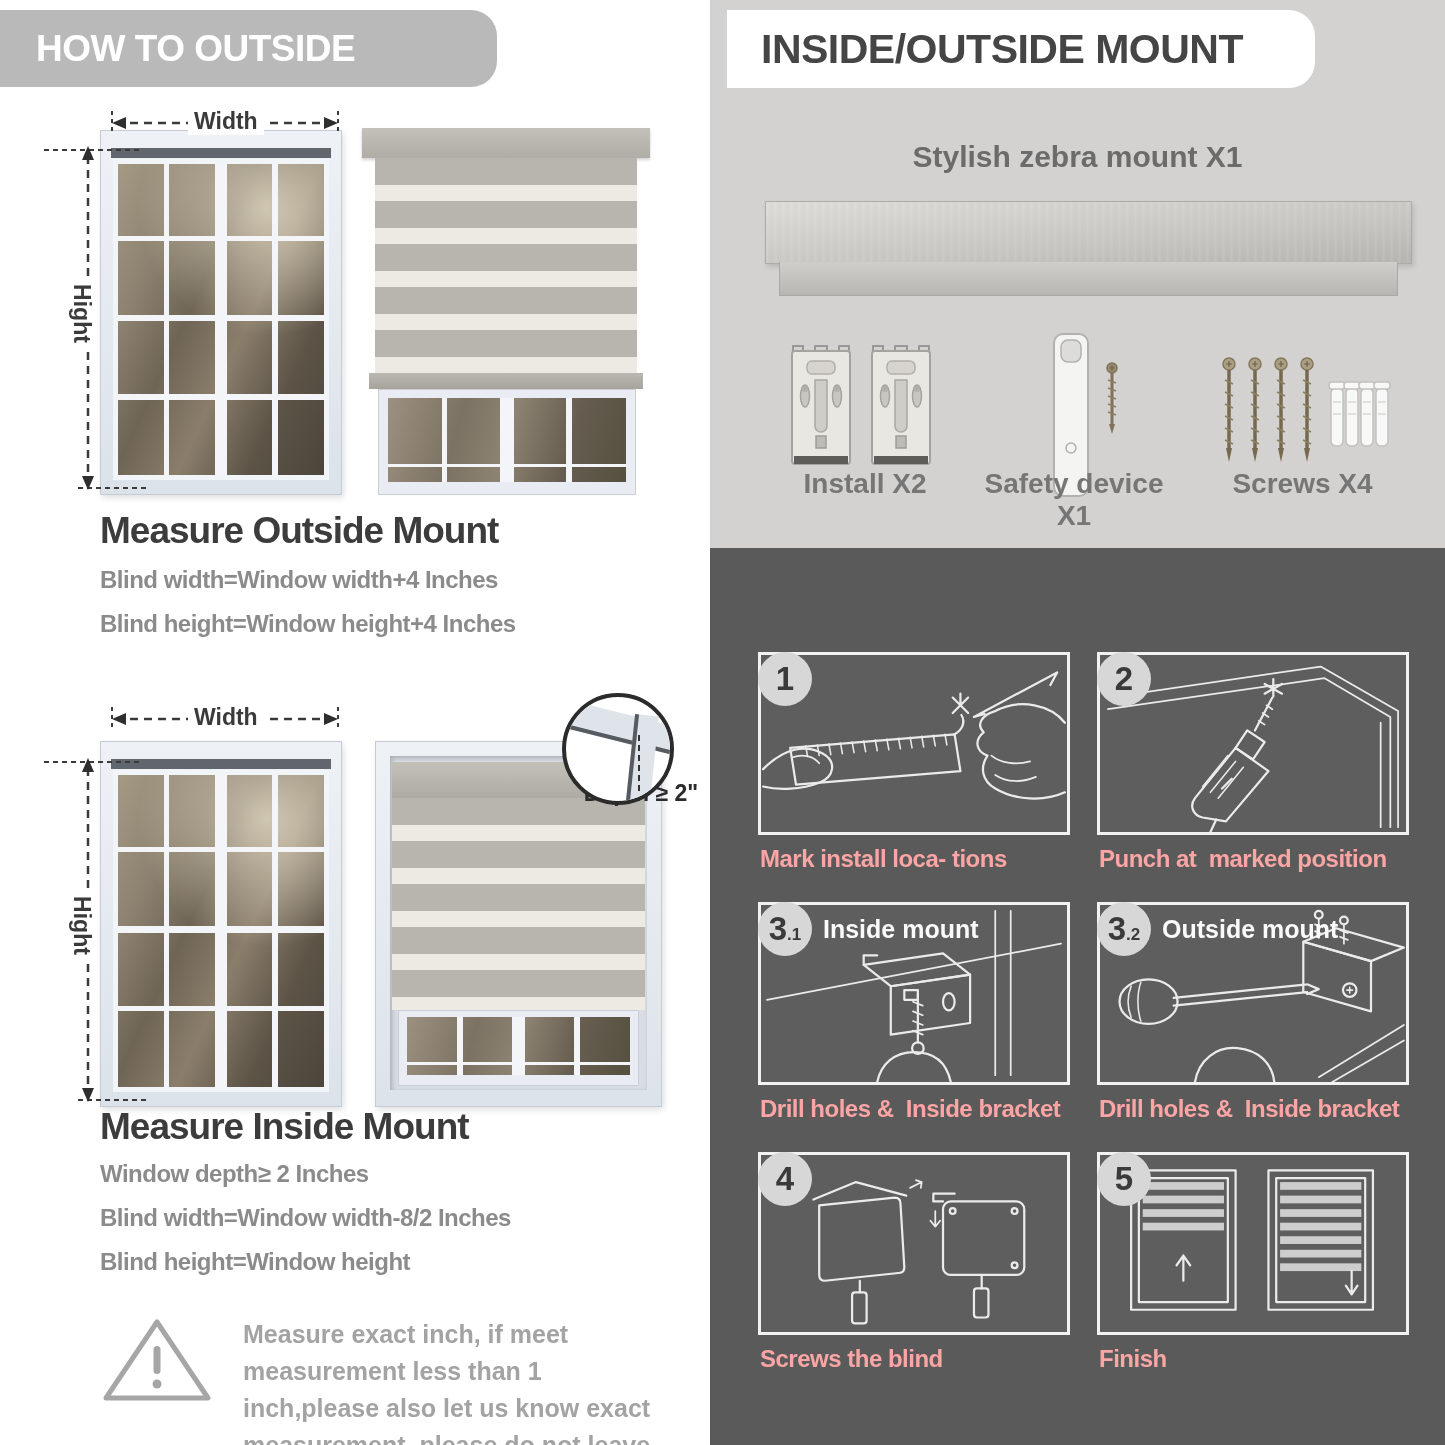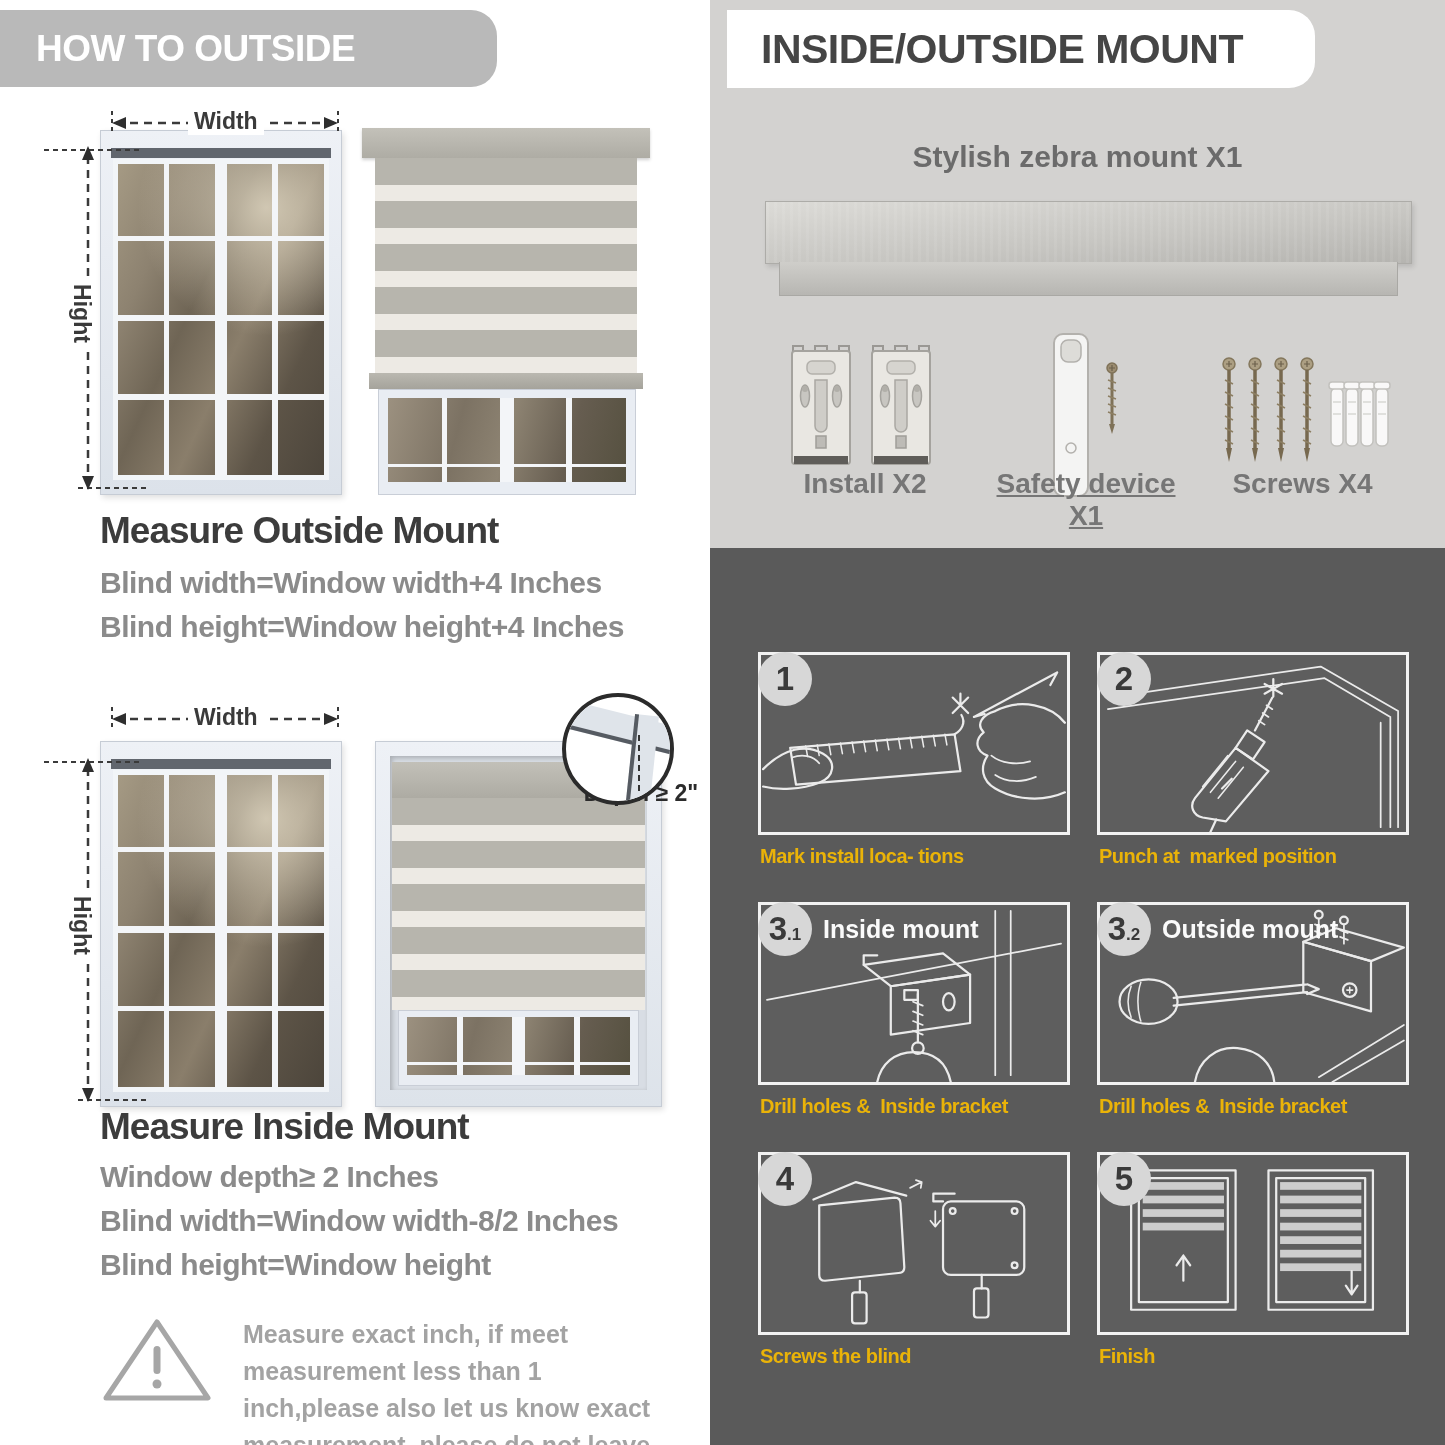--- a/index.html
+++ b/index.html
@@ -12,21 +12,21 @@
           border-radius:0 26px 26px 0;font-weight:bold;letter-spacing:-.5px;}
   .banner-gray{left:0;top:10px;width:497px;height:77px;background:#b9b9b9;
                color:#fff;font-size:37px;padding-left:36px;}
   .banner-included{left:17px;top:12px;width:505px;height:76px;background:#fff;
                color:#cbcbcb;font-size:37px;padding-left:36px;}
   .banner-mount{left:17px;top:10px;width:588px;height:78px;background:#fff;
                color:#454545;font-size:41px;padding-left:34px;}
 
   
   .h2{position:absolute;font-size:37px;font-weight:bold;color:#3c3c3c;letter-spacing:-1px;}
-  .sub{position:absolute;font-size:30px;font-weight:bold;color:#8b8b8b;letter-spacing:-.5px;}
+  .sub{position:absolute;font-size:24px;font-weight:bold;color:#8b8b8b;letter-spacing:-.5px;}
   .dim-label{position:absolute;font-size:23px;font-weight:bold;color:#3a3a3a;
              background:#fff;padding:0 6px;}
   .dim-label.vert{transform:rotate(90deg);transform-origin:center;background:#fff;padding:0 4px;}
   .warn-text{position:absolute;left:243px;top:1316px;width:420px;font-size:25px;
              font-weight:bold;color:#a3a3a3;line-height:37px;}
 
   
   .window{position:absolute;background:linear-gradient(180deg,#eef1f6,#dce2ea);
           border:1px solid #c6ccd5;box-shadow:2px 3px 6px rgba(0,0,0,.12);}
   .window .head{position:absolute;left:10px;right:10px;top:17px;height:10px;background:#61666e;}
@@ -89,21 +89,21 @@
   .part-label{position:absolute;top:468px;font-size:28px;font-weight:bold;color:#767676;text-align:center;}
 
   
   .panel{position:absolute;width:312px;height:183px;background:#5e5e5e;
          border:3px solid #f2f2f2;box-sizing:border-box;}
   .badge{position:absolute;left:-3px;top:-3px;width:54px;height:54px;border-radius:50%;
          background:#d7d7d7;color:#3a3a3a;font-weight:bold;font-size:33px;
          display:flex;align-items:center;justify-content:center;}
   .badge .bsub{font-size:17px;margin-top:12px;}
   .ptitle{position:absolute;left:62px;top:10px;font-size:25px;font-weight:bold;color:#fafafa;}
-  .caption{position:absolute;font-size:20px;font-weight:bold;color:#eab308;white-space:pre-wrap;
+  .caption{position:absolute;font-size:24px;font-weight:bold;color:#fca5a5;white-space:pre-wrap;
            letter-spacing:-.5px;}
   .psvg{position:absolute;inset:0;width:100%;height:100%;}
 </style>
 </head>
 <body>
 
 <div class="page">
 
   <div class="banner banner-gray">
     <span>HOW TO OUTSIDE</span>
@@ -270,21 +270,21 @@
             <rect x="161" y="36" width="12" height="58" rx="5"></rect>
           <rect x="114" y="30" width="16" height="7" rx="3"></rect>
             <rect x="129" y="30" width="16" height="7" rx="3"></rect>
           <rect x="144" y="30" width="16" height="7" rx="3"></rect>
             <rect x="159" y="30" width="16" height="7" rx="3"></rect>
         </g>
         <path d="M118,50 h8 M118,62 h8 M133,50 h8 M133,62 h8 M148,50 h8 M148,62 h8 M163,50 h8 M163,62 h8" stroke="#d8d7d3" stroke-width="1.4"></path>
       </svg>
 
       <div class="part-label" style="left:60px;width:190px;">Install X2</div>
-      <div class="part-label" style="left:266px;width:220px;text-decoration:underline;">Safety device X1</div>
+      <div class="part-label" style="left:254px;width:220px;">Safety device X1</div>
       <div class="part-label" style="left:500px;width:185px;">Screws X4</div>
     </div>
 
     <div class="banner banner-mount">
       <span>INSIDE/OUTSIDE MOUNT</span>
     </div>
 
     <div class="panel" style="left:48px;top:652px;">
       <svg class="psvg" viewBox="0 0 312 183" fill="none" stroke="#ebebeb" stroke-width="2.3" stroke-linecap="round" stroke-linejoin="round">
         <path d="M28,96 L198,82 L204,120 L34,134 Z"></path>

